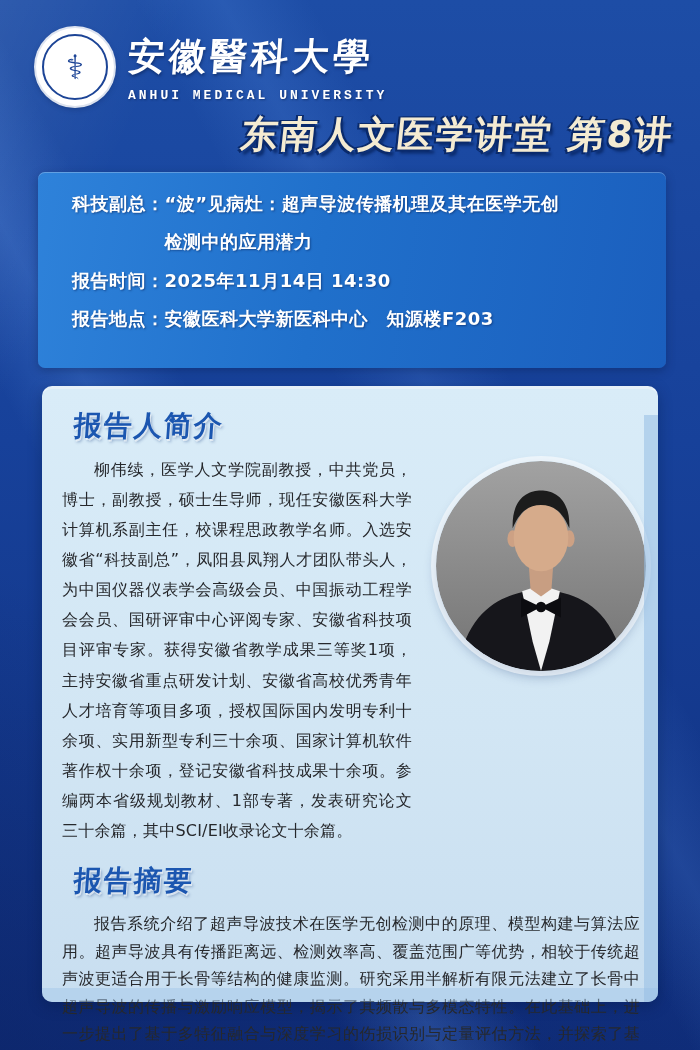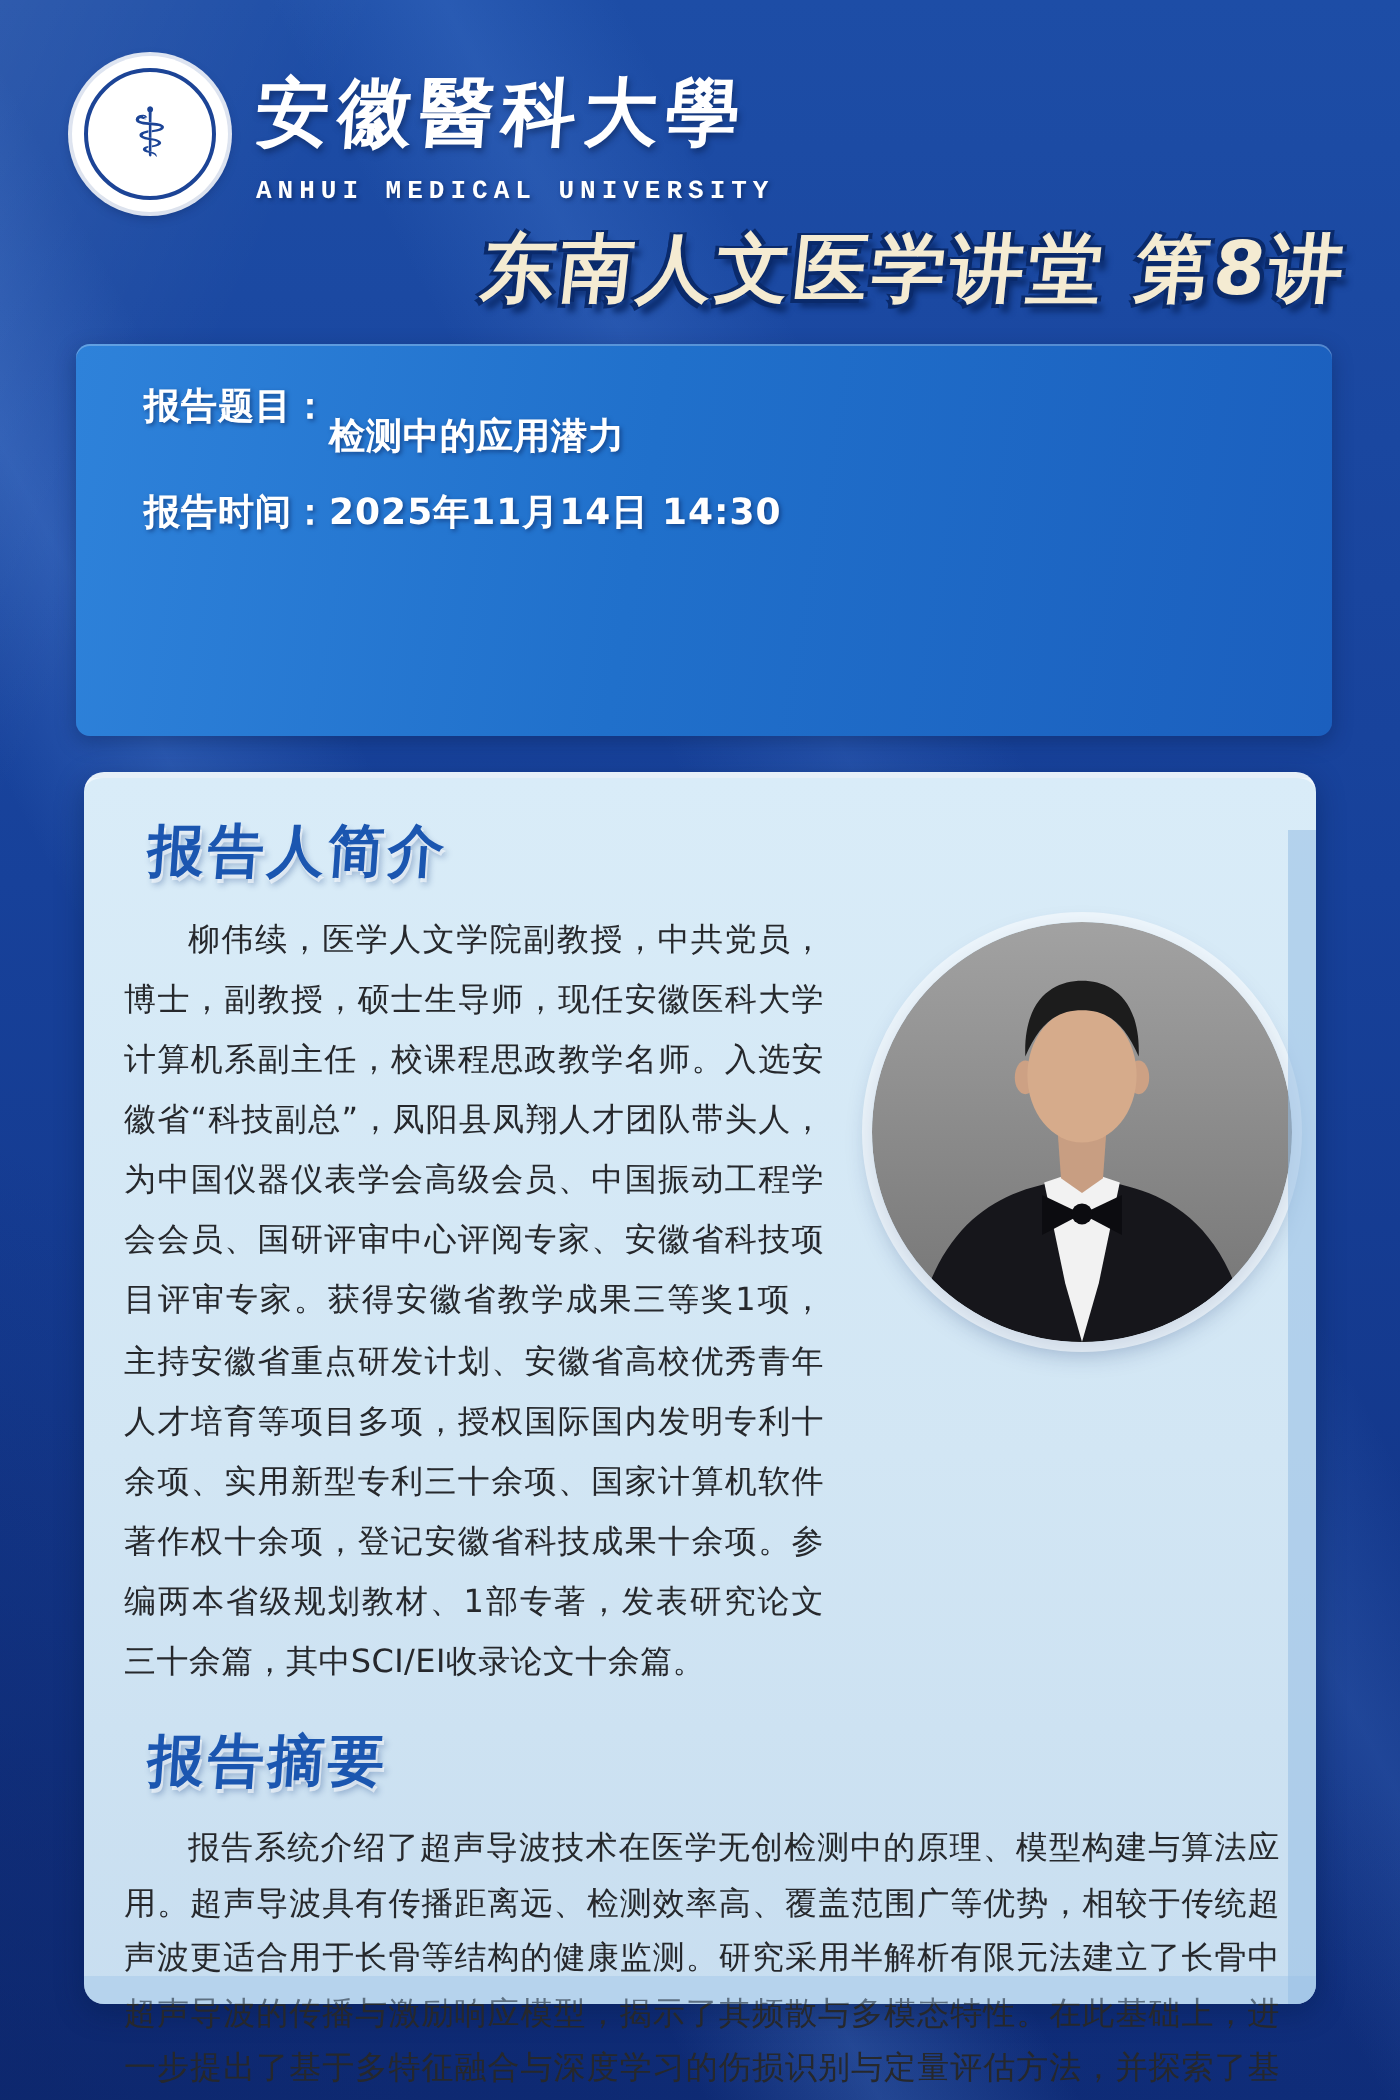--- a/index.html
+++ b/index.html
@@ -92,28 +92,33 @@
     <div class="uni-names">
       <div class="uni-zh">安徽醫科大學</div>
       <div class="uni-en">ANHUI MEDICAL UNIVERSITY</div>
     </div>
   </div>
 
   <div class="series-title">东南人文医学讲堂 第8讲</div>
 
   <section class="info-panel">
     <div class="info-row">
-      <span class="info-label">报告题目：</span>
+      <span class="info-label">科技副总：</span>
       <span class="info-value">
+        <span class="title-line1">“波”见病灶：超声导波传播机理及其在医学无创</span>
         <div class="title-line2">检测中的应用潜力</div>
       </span>
     </div>
     <div class="info-row">
       <span class="info-label">报告时间：</span>
       <span class="info-value">2025年11月14日  14:30</span>
+    </div>
+    <div class="info-row">
+      <span class="info-label">报告地点：</span>
+      <span class="info-value">安徽医科大学新医科中心　知源楼F203</span>
     </div>
   </section>
 
   <section class="card">
     <h2 class="section-heading">报告人简介</h2>
     <div class="bio-body">
       <p class="bio-text">柳伟续，医学人文学院副教授，中共党员，博士，副教授，硕士生导师，现任安徽医科大学计算机系副主任，校课程思政教学名师。入选安徽省“科技副总”，凤阳县凤翔人才团队带头人，为中国仪器仪表学会高级会员、中国振动工程学会会员、国研评审中心评阅专家、安徽省科技项目评审专家。获得安徽省教学成果三等奖1项，主持安徽省重点研发计划、安徽省高校优秀青年人才培育等项目多项，授权国际国内发明专利十余项、实用新型专利三十余项、国家计算机软件著作权十余项，登记安徽省科技成果十余项。参编两本省级规划教材、1部专著，发表研究论文三十余篇，其中SCI/EI收录论文十余篇。</p>
       <div class="photo">
         <svg viewBox="0 0 200 200" xmlns="http://www.w3.org/2000/svg">
           <defs>

